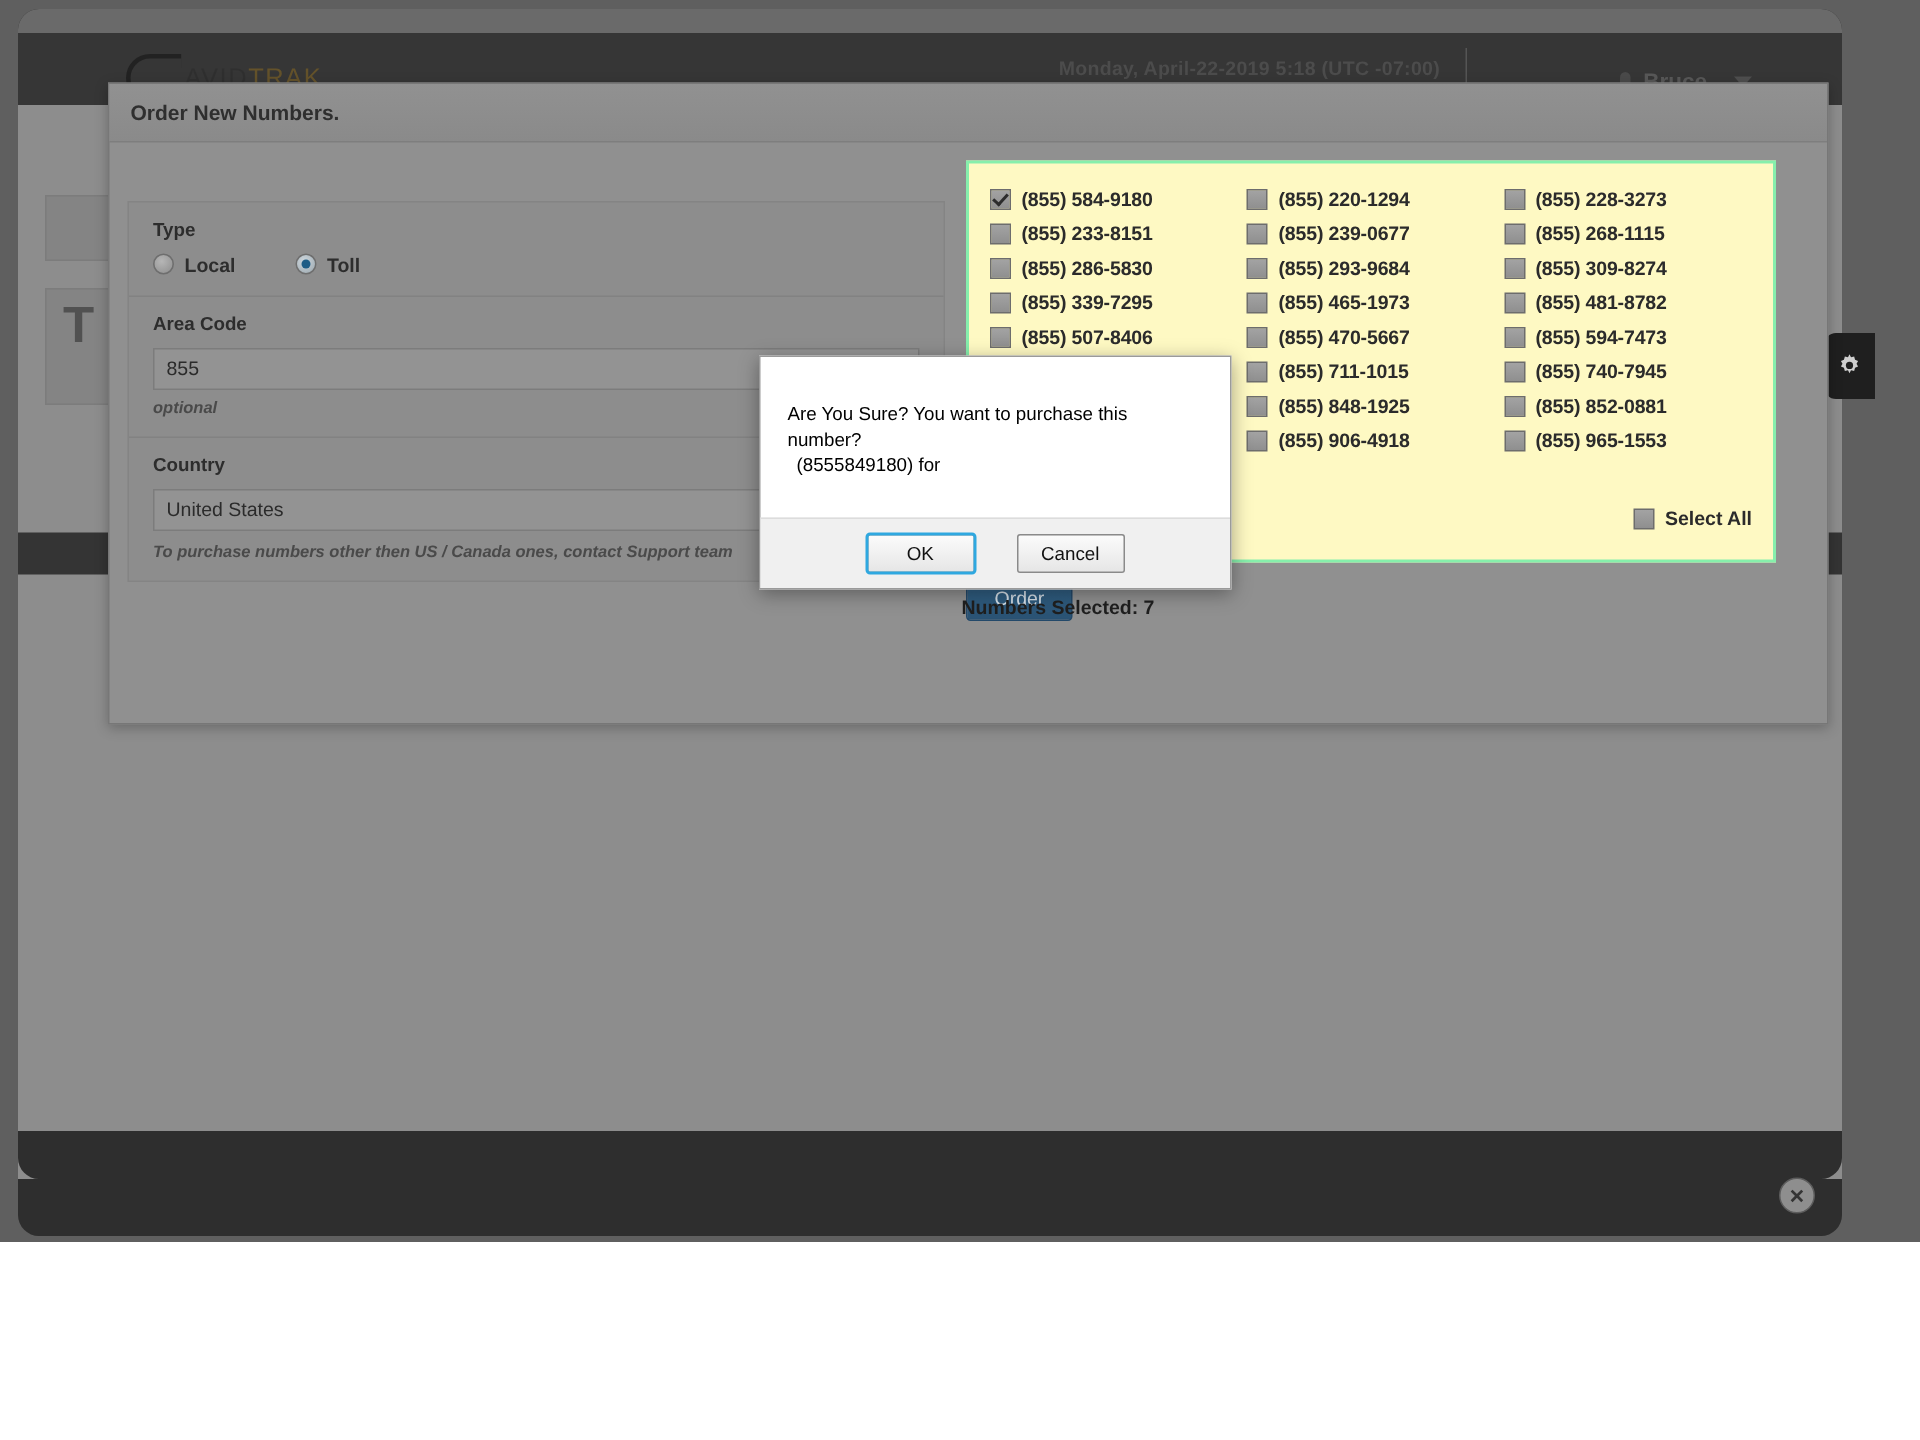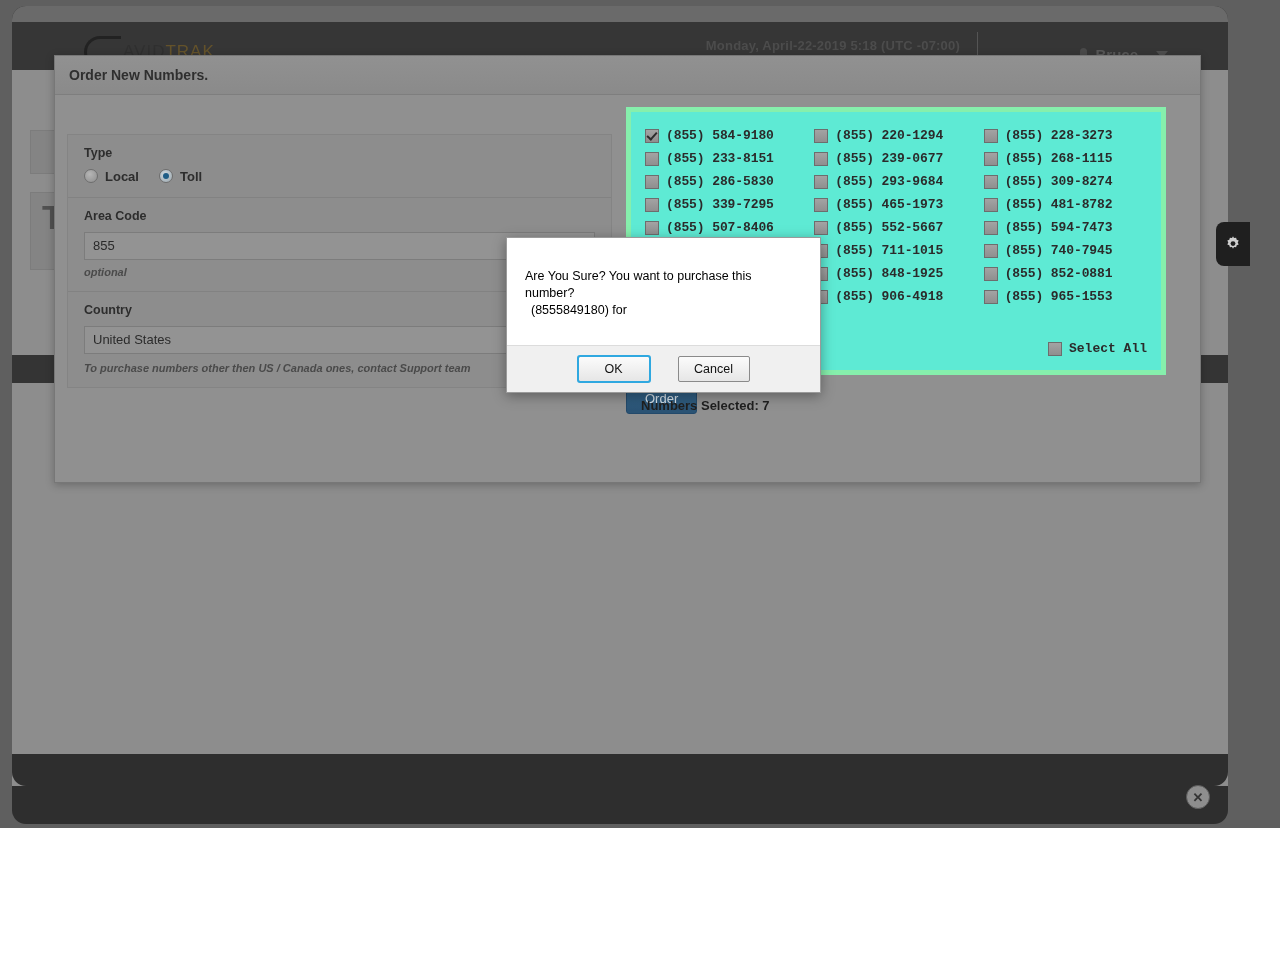--- a/index.html
+++ b/index.html
@@ -163,21 +163,21 @@
     font-size: 13px;
     font-weight: bold;
     display: flex; align-items: center; justify-content: center;
     cursor: pointer;
     font-family: "Liberation Sans", sans-serif;
   }
 
   
   #order-modal {
     position: absolute;
-    left: 54px; top: 55px;
+    left: 72px; top: 55px;
     width: 1145px; height: 426px;
     background: #909090;
     border: 1px solid #777;
     box-shadow: 0 2px 8px rgba(0,0,0,.25);
   }
 
   #order-modal-header {
     height: 38px;
     background: linear-gradient(to bottom, #919191, #8a8a8a);
     border-bottom: 1px solid #7e7e7e;
@@ -212,21 +212,21 @@
   }
   .form-row:last-child { border-bottom: none; }
   .form-label {
     font-size: 12.5px;
     font-weight: bold;
     color: #2d2d2d;
     margin-bottom: 9px;
     display: block;
   }
   .radio-line {
-    display: flex; align-items: center; gap: 20px;
+    display: flex; align-items: center; gap: 40px;
   }
   .radio-item {
     display: flex; align-items: center; gap: 7px;
     cursor: pointer;
   }
   .radio-dot {
     width: 12px; height: 12px;
     border-radius: 50%;
     border: 1px solid #6e6e6e;
     background: radial-gradient(circle at 40% 35%, #b6b6b6, #8d8d8d);
@@ -306,26 +306,25 @@
     color: #d7e1e9;
     cursor: pointer;
     font-family: "Liberation Sans", sans-serif;
   }
 
   
   #numbers-panel {
     width: 540px;
   }
   #numbers-box {
-    border: 5px solid #86efac;
-    background: #5eead4;
+    border: 2px solid #86efac;
+    background: #fef9c3;
     padding: 12px 14px 10px 14px;
     height: 268px;
     box-sizing: border-box;
-    font-family: Liberation Mono, monospace;
   }
   #numbers-grid {
     display: grid;
     grid-template-columns: repeat(3, 1fr);
     column-gap: 6px;
     row-gap: 0px;
   }
   .number-item {
     display: flex;
     align-items: center;
@@ -574,21 +573,21 @@
               <label class="number-item">
                 <span class="chk"></span>
                 <span class="number-label">(855) 481-8782</span>
               </label>
               <label class="number-item">
                 <span class="chk"></span>
                 <span class="number-label">(855) 507-8406</span>
               </label>
               <label class="number-item">
                 <span class="chk"></span>
-                <span class="number-label">(855) 552-5667</span>
+                <span class="number-label">(855) 470-5667</span>
               </label>
               <label class="number-item">
                 <span class="chk"></span>
                 <span class="number-label">(855) 594-7473</span>
               </label>
               <label class="number-item">
                 <span class="chk"></span>
                 <span class="number-label">(855) 604-5399</span>
               </label>
               <label class="number-item">

